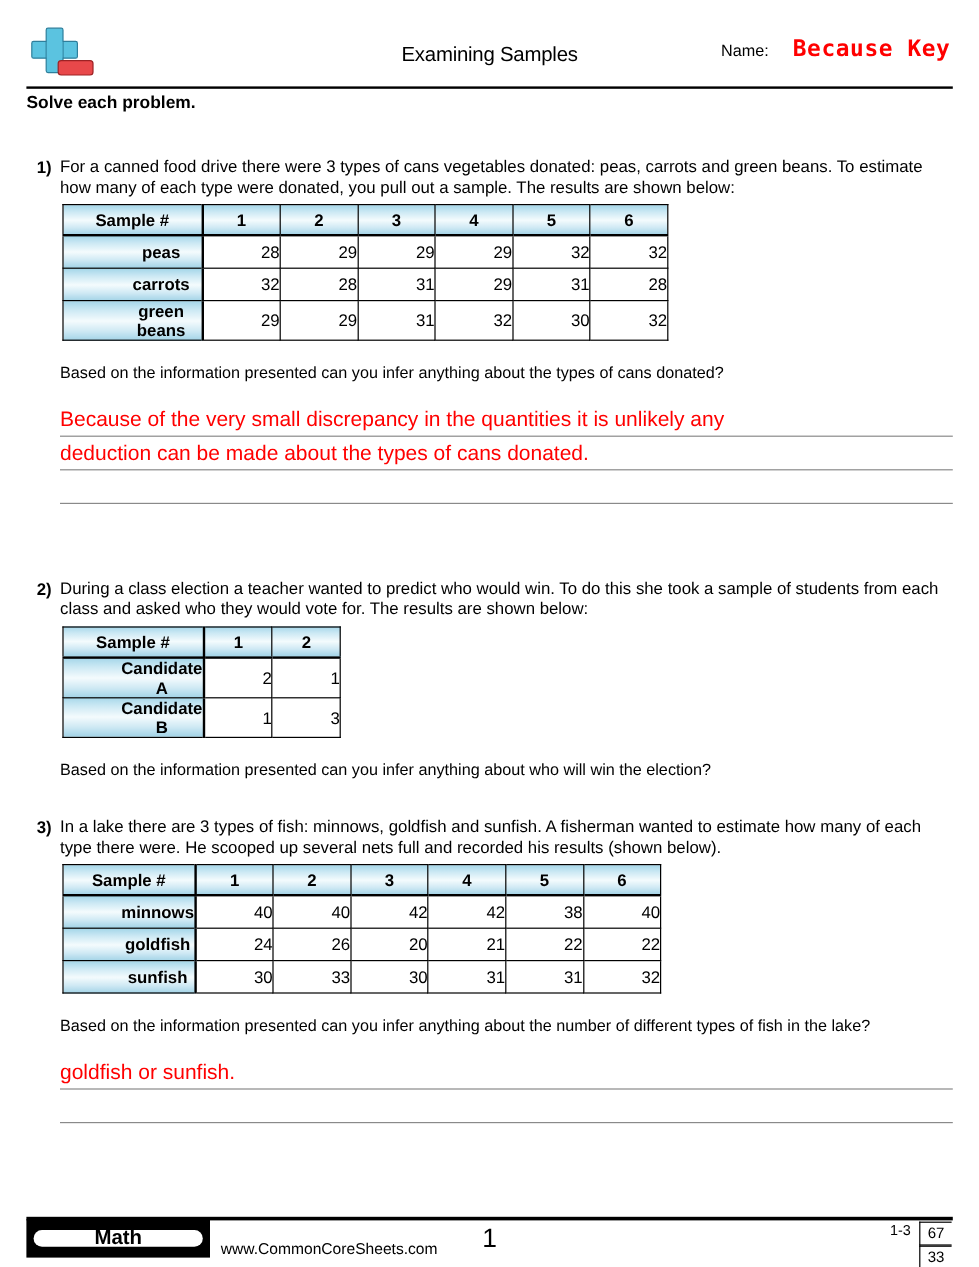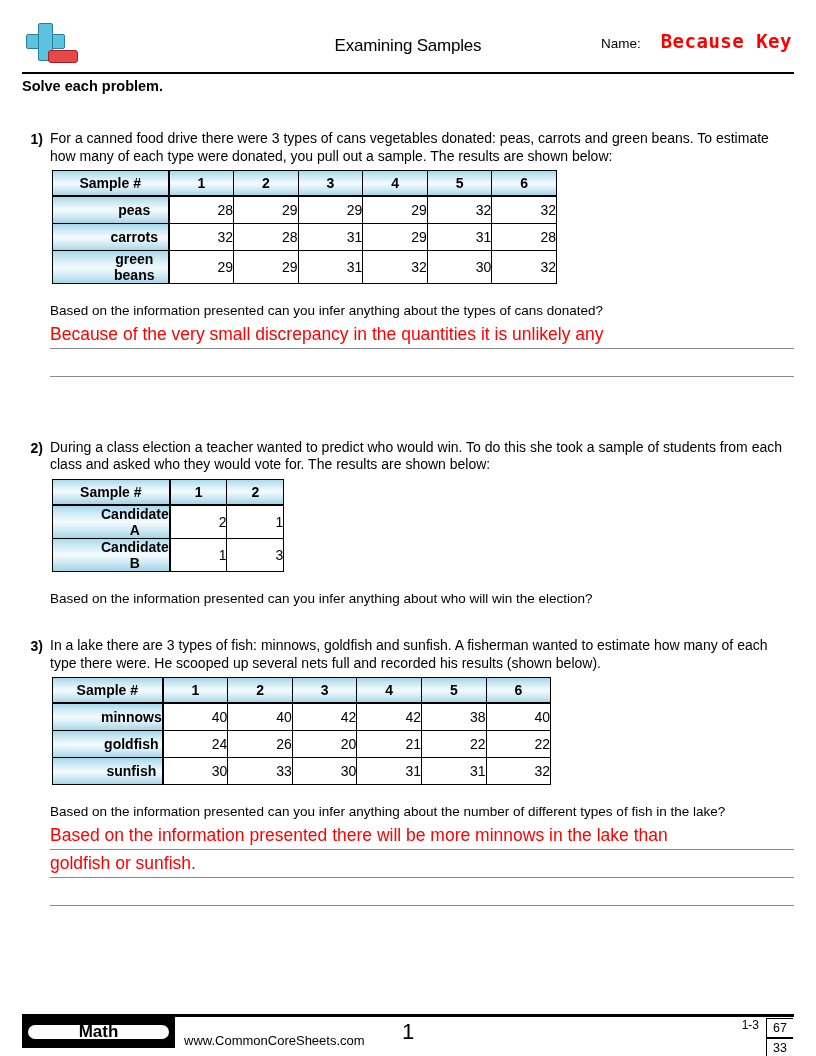--- a/index.html
+++ b/index.html
@@ -190,21 +190,21 @@
   .tbl-fish .label-col { width: 96px; }
   .tbl-fish .num-col { width: 40px; }
 
   
   .question {
     font-size: 13.5px;
     line-height: 16.5px;
     margin-top: 19px;
   }
   .answer-lines {
-    margin-top: 1px;
+    margin-top: 16px;
   }
   .answer-line {
     border-bottom: 1.6px solid #8a8a8a;
     height: 27px;
     line-height: 26px;
     font-size: 17.5px;
     color: #ff0000;
     white-space: nowrap;
     overflow: hidden;
   }
@@ -366,20 +366,21 @@
                   <td>31</td>
                   <td>32</td>
                   <td>30</td>
                   <td>32</td>
                 </tr>
               </tbody>
             </table>
             <div class="question">Based on the information presented can you infer anything about the types of cans donated?</div>
             <div class="answer-lines">
               <div class="answer-line">Because of the very small discrepancy in the quantities it is unlikely any</div>
+              <div class="answer-line">deduction can be made about the types of cans donated.</div>
               <div class="answer-line blank"></div>
             </div>
           </div>
         </div>
       </div>
       <div class="problem" style="margin-top: 62px;">
         <div class="problem-row">
           <div class="problem-num">2)</div>
           <div class="problem-body">
             <div class="problem-text">During a class election a teacher wanted to predict who would win. To do this she took a sample of students from each class and asked who they would vote for. The results are shown below:</div>
@@ -460,21 +461,20 @@
                   <td>33</td>
                   <td>30</td>
                   <td>31</td>
                   <td>31</td>
                   <td>32</td>
                 </tr>
               </tbody>
             </table>
             <div class="question">Based on the information presented can you infer anything about the number of different types of fish in the lake?</div>
             <div class="answer-lines">
-              <div class="answer-line">Based on the information presented there will be more minnows in the lake than</div>
               <div class="answer-line">goldfish or sunfish.</div>
               <div class="answer-line blank"></div>
             </div>
           </div>
         </div>
       </div>
     </div>
 
   <div class="footer">
     <div class="footer-rule"></div>

